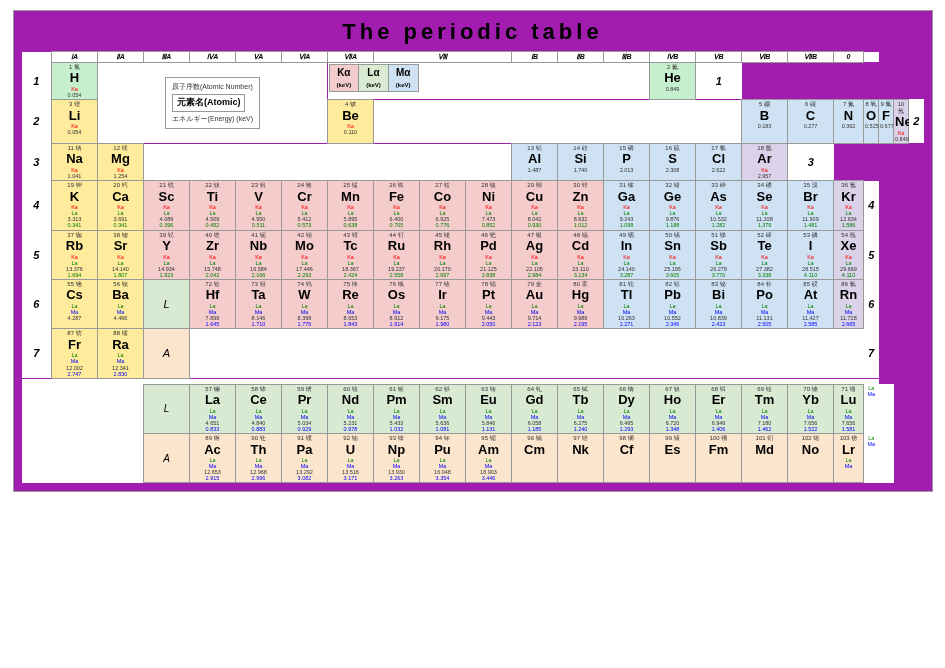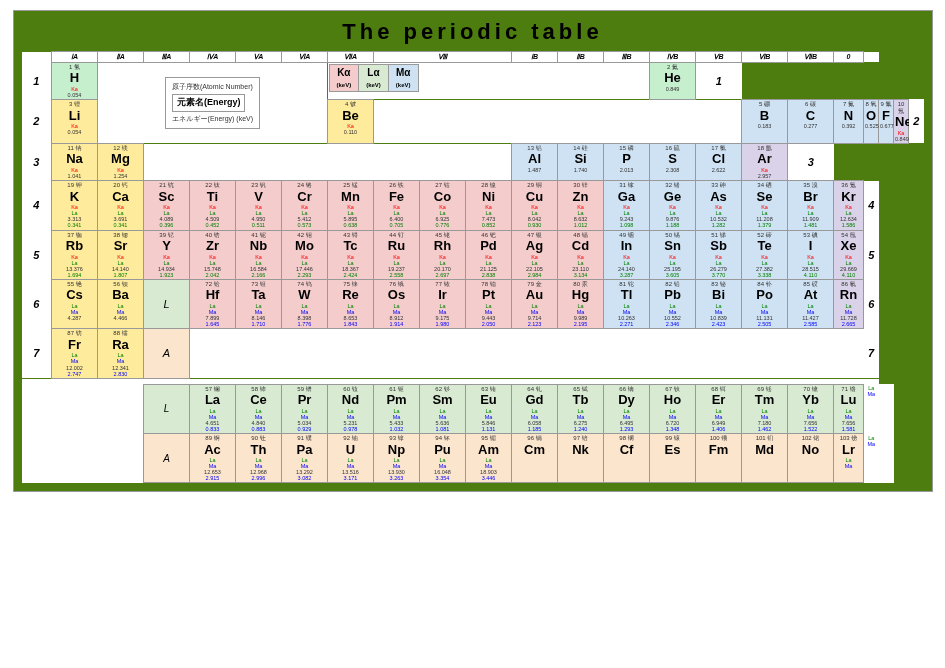--- a/index.html
+++ b/index.html
@@ -10,21 +10,21 @@
       min-height: 668px;
       display: flex;
       justify-content: center;
       align-items: flex-start;
       padding: 10px;
     }
     .page-container {
       width: 920px;
       border: 1px solid #999;
       padding: 8px;
-      background: #4d7c0f;
+      background: #a21caf;
     }
     .page-title {
       text-align: center;
       font-size: 22px;
       font-weight: bold;
       letter-spacing: 4px;
       margin-bottom: 6px;
       color: #000;
     }
     .table-wrapper {
@@ -163,21 +163,21 @@
           <span class="el-num">1 氢</span>
           <span class="el-sym">H</span>
           <span class="el-edge">Ka</span>
           <span class="el-energy">0.054</span>
         </td>
 
         <td colspan="5" rowspan="2" class="empty" style="border:none; vertical-align:middle;">
           
           <div class="legend-box" style="margin:2px auto; font-size:7px; border:1px solid #999; padding:4px 6px; display:inline-block;">
             <div style="font-size:7px; color:#333; margin-bottom:2px;">原子序数(Atomic Number)</div>
-            <div style="font-size:9px; font-weight:bold; text-align:center; border:1px solid #999; padding:1px 4px; margin-bottom:2px; display:inline-block;">元素名(Energy)</div>
+            <div style="font-size:9px; font-weight:bold; text-align:center; border:1px solid #999; padding:1px 4px; margin-bottom:2px; display:inline-block;">元素名(Atomic)</div>
             <div style="font-size:7px; color:#333;">エネルギー(Energy)  (keV)</div>
           </div>
         </td>
         <td colspan="2" class="empty" style="border:none;">
 
           <table style="width:100%; border-collapse:collapse; font-size:7px;">
             <tbody>
                   <tr>
               <td style="background:#f4cccc; border:1px solid #999; text-align:center; padding:2px; font-weight:bold; font-size:10px;">Kα<br><span style="font-size:6px;">(keV)</span></td>
               <td style="background:#d9ead3; border:1px solid #999; text-align:center; padding:2px; font-weight:bold; font-size:10px;">Lα<br><span style="font-size:6px;">(keV)</span></td>

